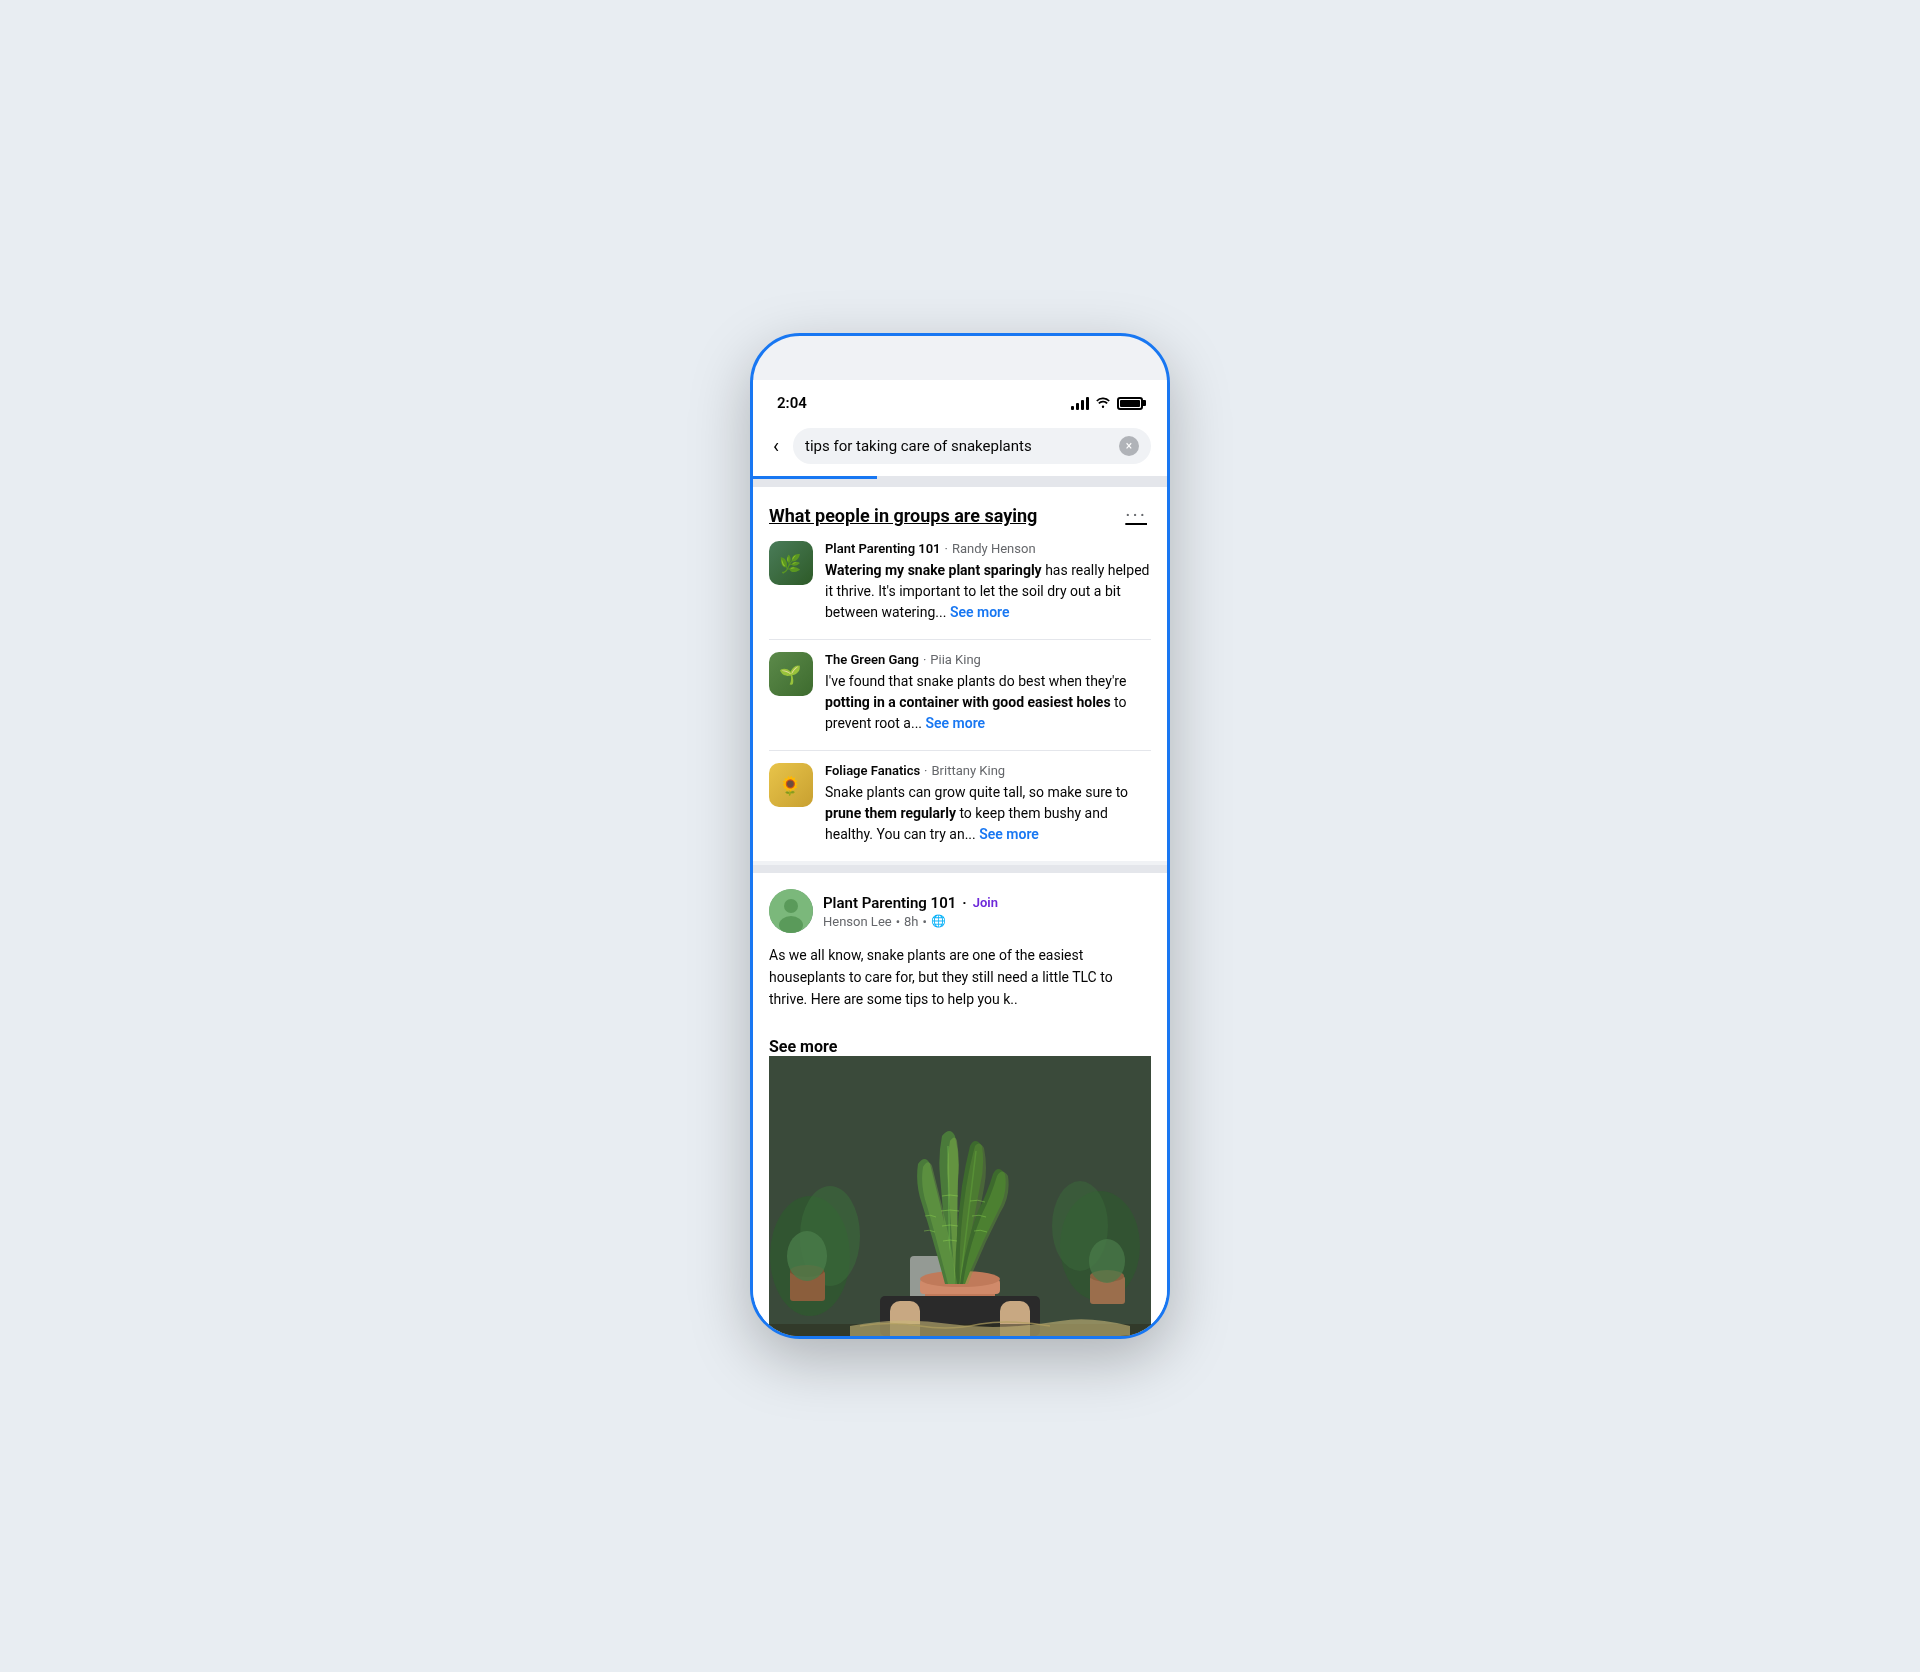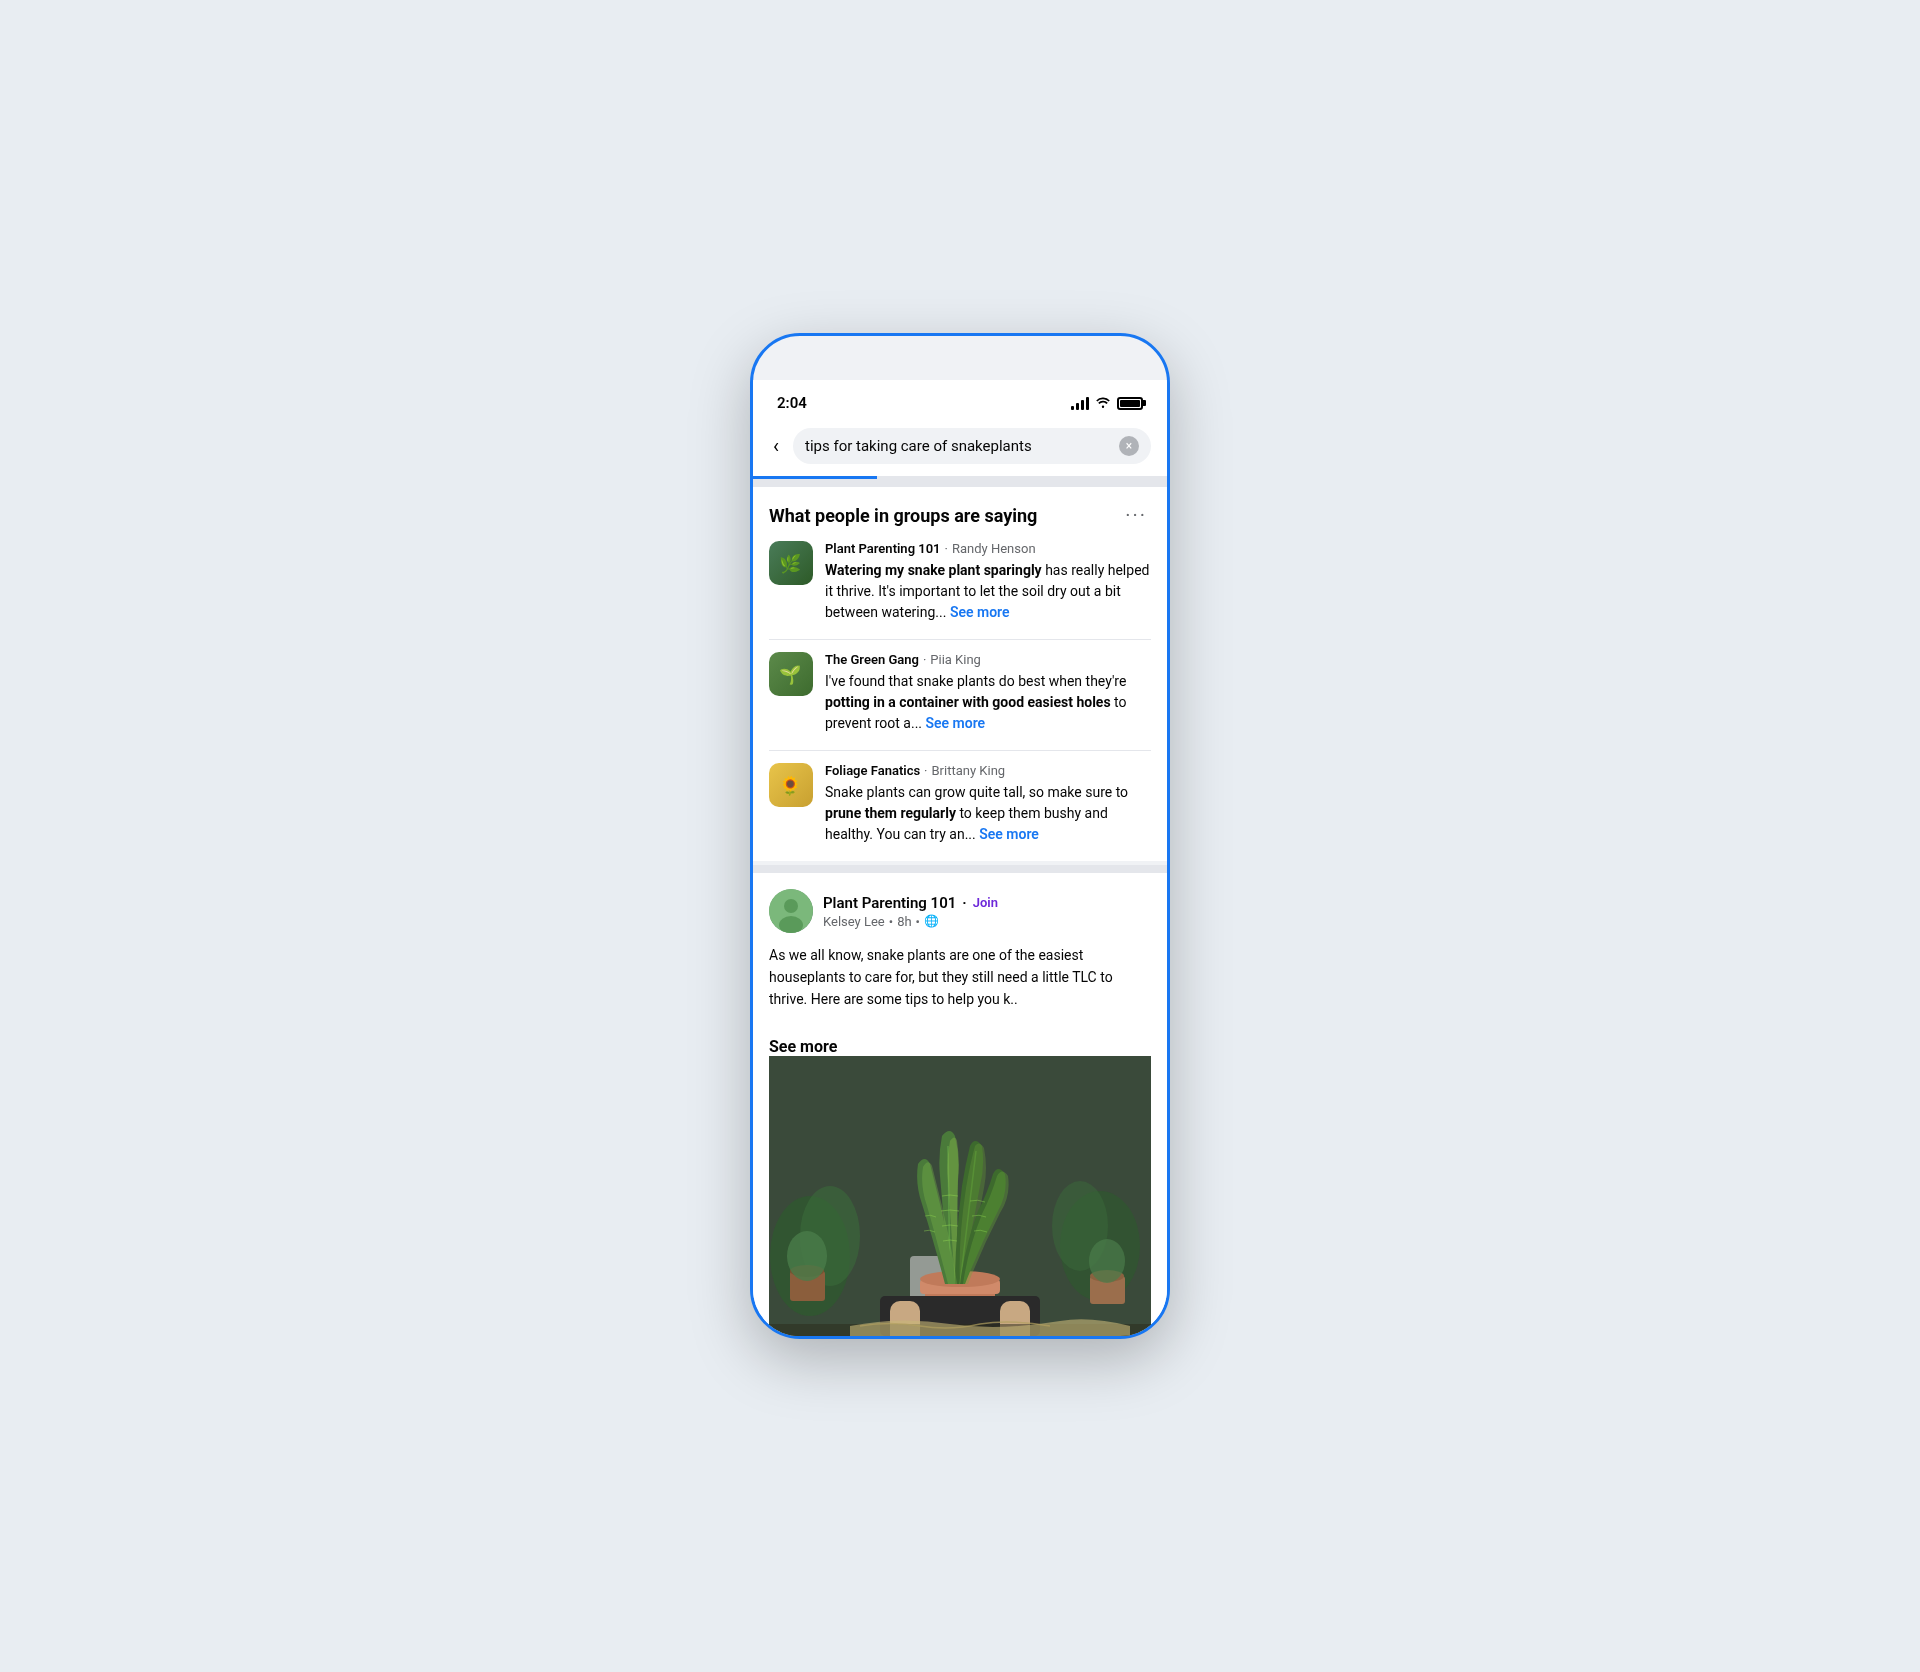--- a/index.html
+++ b/index.html
@@ -159,20 +159,21 @@
     .groups-section {
       background: #fff;
       padding: 16px 16px 0;
     }
 
     .groups-header {
       display: flex;
       justify-content: space-between;
       align-items: center;
       margin-bottom: 14px;
+      text-decoration: underline;
     }
 
     .groups-title {
       font-size: 18px;
       font-weight: 700;
       color: #050505;
     }
 
     .more-btn {
       color: #65676b;
@@ -454,21 +455,21 @@
           <ellipse cx="22" cy="36" rx="12" ry="9" fill="#5a9a5a"></ellipse>
         </svg>
       </div>
       <div class="post-card-meta">
         <div class="post-card-group-line">
           <span>Plant Parenting 101</span>
           <span>·</span>
           <span class="join-btn">Join</span>
         </div>
         <div class="post-card-user-line">
-          <span>Kelsey Lee</span>
+          <span>Henson Lee</span>
           <span>•</span>
           <span>8h</span>
           <span>•</span>
           <span class="globe-icon">🌐</span>
         </div>
       </div>
     </div>
 
     <div class="post-body">
       <span>As we all know, snake plants are one of the easiest houseplants to care for, but they still need a little TLC to thrive. Here are some tips to help you k..</span>

